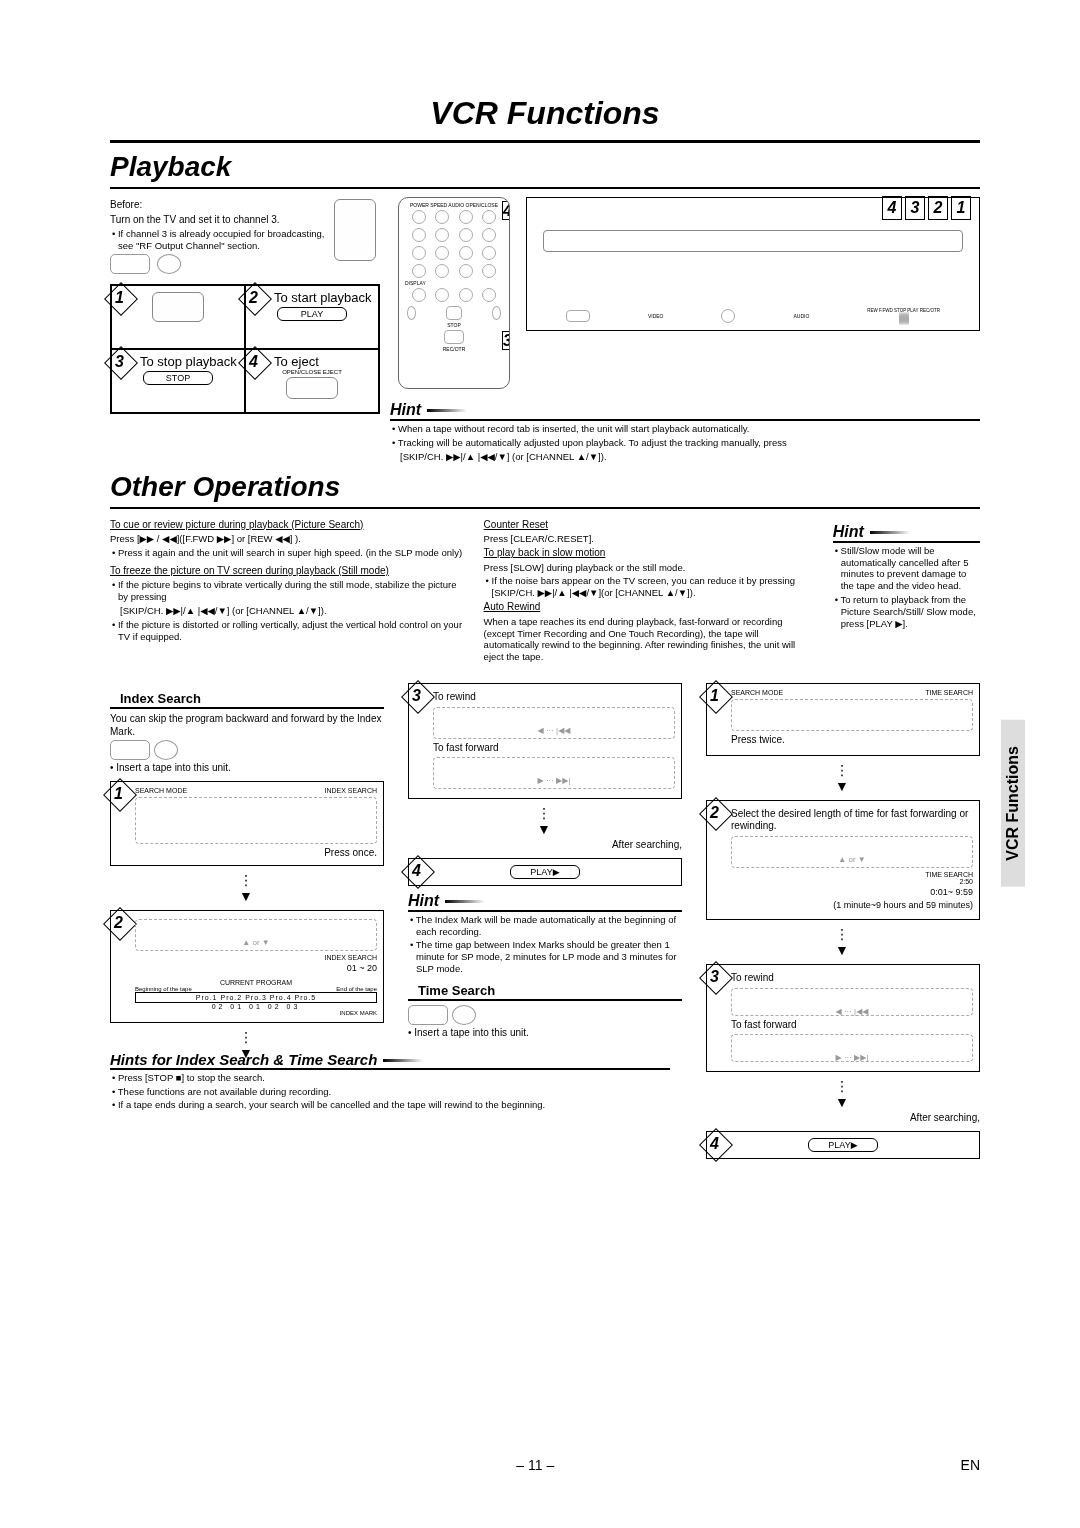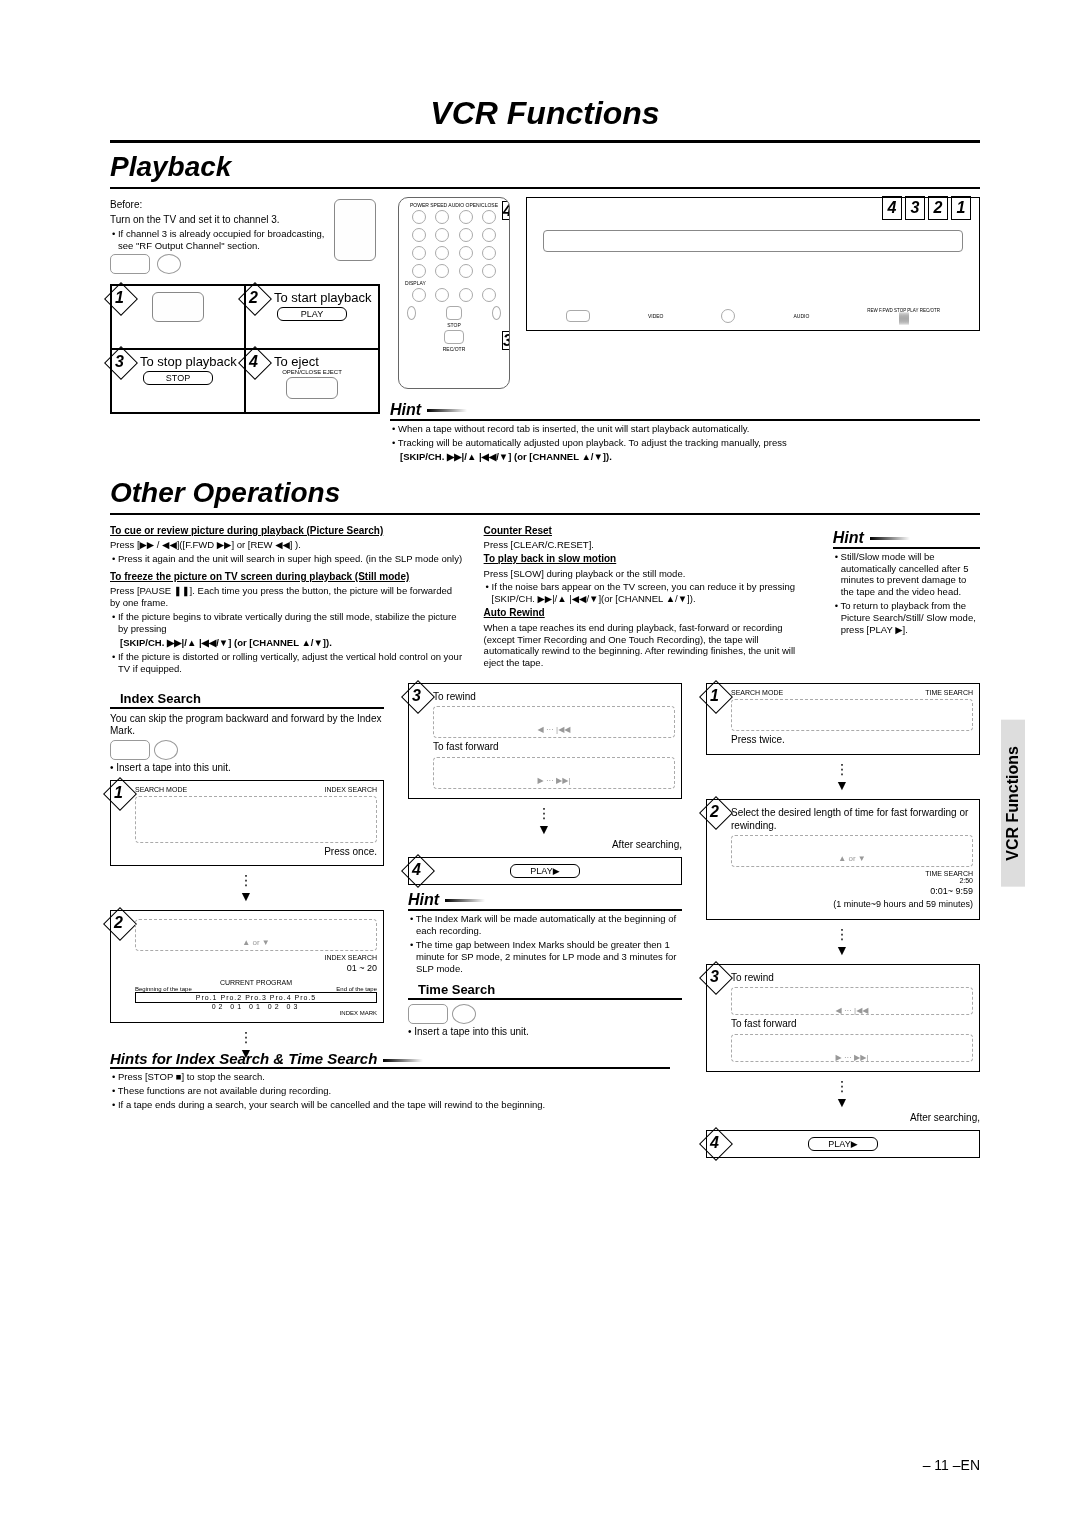--- a/index.html
+++ b/index.html
@@ -6,21 +6,21 @@
 .page{width:1080px;height:1528px;margin:0 auto;position:relative;padding:95px 100px 50px 110px;box-sizing:border-box}
 h1.main-title{font-size:32px;font-weight:bold;text-align:center;margin:0 0 8px 0;font-style:italic}
 .title-rule{border:0;border-top:3px solid #000;margin:0 0 8px}
 h2.section{font-size:28px;font-weight:bold;font-style:italic;margin:0 0 4px}
 .sub-rule{border:0;border-top:2px solid #000;margin:0 0 8px}
 .tab-label{position:absolute;right:55px;top:720px;writing-mode:vertical-rl;transform:rotate(180deg);font-size:16px;font-weight:bold;background:#ddd;padding:26px 3px}
 .flex{display:flex}
 p{margin:2px 0;line-height:1.25}
 .small{font-size:9.5px}
 .bul{padding-left:8px;text-indent:-6px}
-.bold{font-weight:bold}
+.bold{font-weight:normal}
 .ul{text-decoration:underline}
 .step-grid{border:1px solid #000;display:grid;grid-template-columns:1fr 1fr;grid-template-rows:auto auto;margin-top:10px}
 .cell{border:1px solid #000;padding:4px 6px 6px;position:relative;min-height:52px}
 .stepnum{position:absolute;top:3px;left:3px;font-style:italic;font-weight:bold;font-size:16px}
 .stepnum:after{content:"";position:absolute;width:22px;height:22px;border:1px solid #000;transform:rotate(45deg);left:-6px;top:-2px;z-index:-1}
 .cell-text{margin-left:22px;font-size:13px}
 .illus{width:50px;height:28px;border:1px solid #888;margin:2px auto;border-radius:6px;background:#fefefe}
 .remote{width:110px;height:190px;border:1px solid #666;border-radius:10px;margin:0 8px;position:relative;overflow:hidden}
 .remote-row{display:flex;justify-content:space-around;padding:2px 8px}
 .remote-btn{width:12px;height:12px;border:1px solid #aaa;border-radius:50%}
@@ -28,22 +28,22 @@
 .unit-nums{position:absolute;top:-2px;right:8px;display:flex;gap:3px;flex-direction:row-reverse}
 .unit-num{border:1px solid #000;width:18px;height:22px;text-align:center;font-style:italic;font-weight:bold;font-size:16px;line-height:22px}
 .slot{height:20px;border:1px solid #888;margin:6px 10px;border-radius:4px}
 .hint-hdr{font-style:italic;font-weight:bold;font-size:16px;border-bottom:2px solid #000;margin:6px 0 2px}
 .hint-hdr span.shade{background:linear-gradient(90deg,#000,#fff);height:3px;display:inline-block;width:40px;vertical-align:middle;margin-left:6px}
 .idx-hdr{font-weight:bold;font-size:13px;border-bottom:2px solid #000;padding-bottom:1px;margin:8px 0 4px;text-indent:10px}
 .vcr-icon{display:inline-block;border:1px solid #999;border-radius:5px;width:38px;height:18px;vertical-align:middle;margin-right:4px}
 .mini-step{border:1px solid #000;padding:5px 6px 6px 24px;position:relative;margin:6px 0}
 .diag{height:45px;border:1px dashed #aaa;margin:3px 0;border-radius:4px;font-size:8px;text-align:center;color:#999;line-height:45px}
 .arrow-down{text-align:center;font-size:14px;letter-spacing:2px;margin:2px 0}
-.footer{position:absolute;bottom:55px;width:calc(100% - 210px);display:flex;justify-content:flex-end;font-size:14px}
-.three-col{display:flex;gap:24px;margin-top:6px}
+.footer{position:absolute;bottom:55px;width:calc(100% - 210px);display:flex;justify-content:space-between;font-size:14px}
+.three-col{display:flex;gap:24px;margin-top:18px}
 .three-col>div{flex:1}
 .play-btn{border:1px solid #000;border-radius:6px;width:60px;text-align:center;margin:2px auto;font-size:9px;padding:1px 4px}
 </style>
 </head>
 <body>
 
 <div class="page">
   <div class="tab-label">VCR Functions</div>
 
   <h1 class="main-title">VCR Functions</h1>
@@ -162,30 +162,29 @@
         </div>
       </div>
 
       <div class="hint-hdr" style="margin-top:12px"><span>Hint</span><span class="shade"></span></div>
       <p class="small bul">• When a tape without record tab is inserted, the unit will start playback automatically.</p>
       <p class="small bul">• Tracking will be automatically adjusted upon playback. To adjust the tracking manually, press</p>
       <p class="small bold" style="padding-left:10px">[SKIP/CH. ▶▶|/▲ |◀◀/▼] (or [CHANNEL ▲/▼]).</p>
     </div>
   </div>
 
-  <h2 class="section" style="margin-top:12px">Other Operations</h2>
+  <h2 class="section" style="margin-top:6px">Other Operations</h2>
   <hr class="sub-rule">
 
   <div class="flex" style="gap:20px">
     <div style="width:360px">
       <p class="bold ul">To cue or review picture during playback (Picture Search)</p>
       <p class="small">Press [▶▶ / ◀◀]([F.FWD ▶▶] or [REW ◀◀] ).</p>
       <p class="small bul">• Press it again and the unit will search in super high speed. (in the SLP mode only)</p>
       <p class="bold ul" style="margin-top:6px">To freeze the picture on TV screen during playback (Still mode)</p>
-      <p class="small">Press [PAUSE ❚❚]. Each time you press the button, the picture will be forwarded by one frame.</p>
       <p class="small bul">• If the picture begins to vibrate vertically during the still mode, stabilize the picture by pressing</p>
       <p class="small bold" style="padding-left:10px">[SKIP/CH. ▶▶|/▲ |◀◀/▼] (or [CHANNEL ▲/▼]).</p>
       <p class="small bul">• If the picture is distorted or rolling vertically, adjust the vertical hold control on your TV if equipped.</p>
     </div>
     <div style="width:335px">
       <p class="bold ul">Counter Reset</p>
       <p class="small">Press [CLEAR/C.RESET].</p>
       <p class="bold ul">To play back in slow motion</p>
       <p class="small">Press [SLOW] during playback or the still mode.</p>
       <p class="small bul">• If the noise bars appear on the TV screen, you can reduce it by pressing [SKIP/CH. ▶▶|/▲ |◀◀/▼](or [CHANNEL ▲/▼]).</p>

